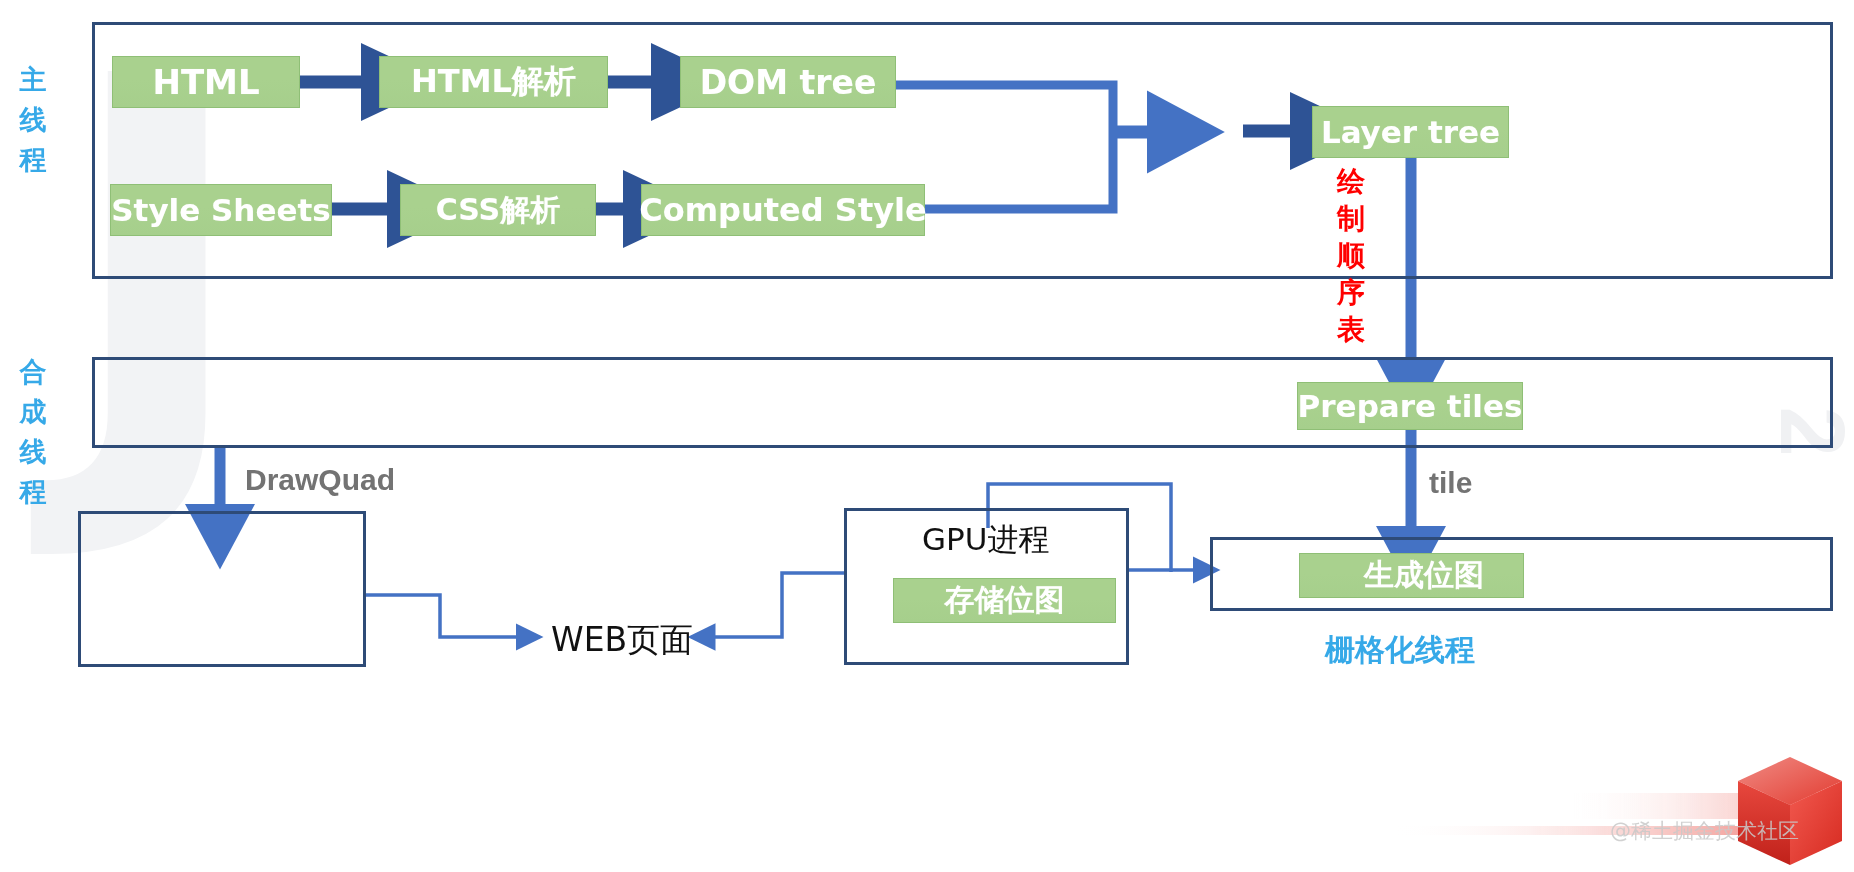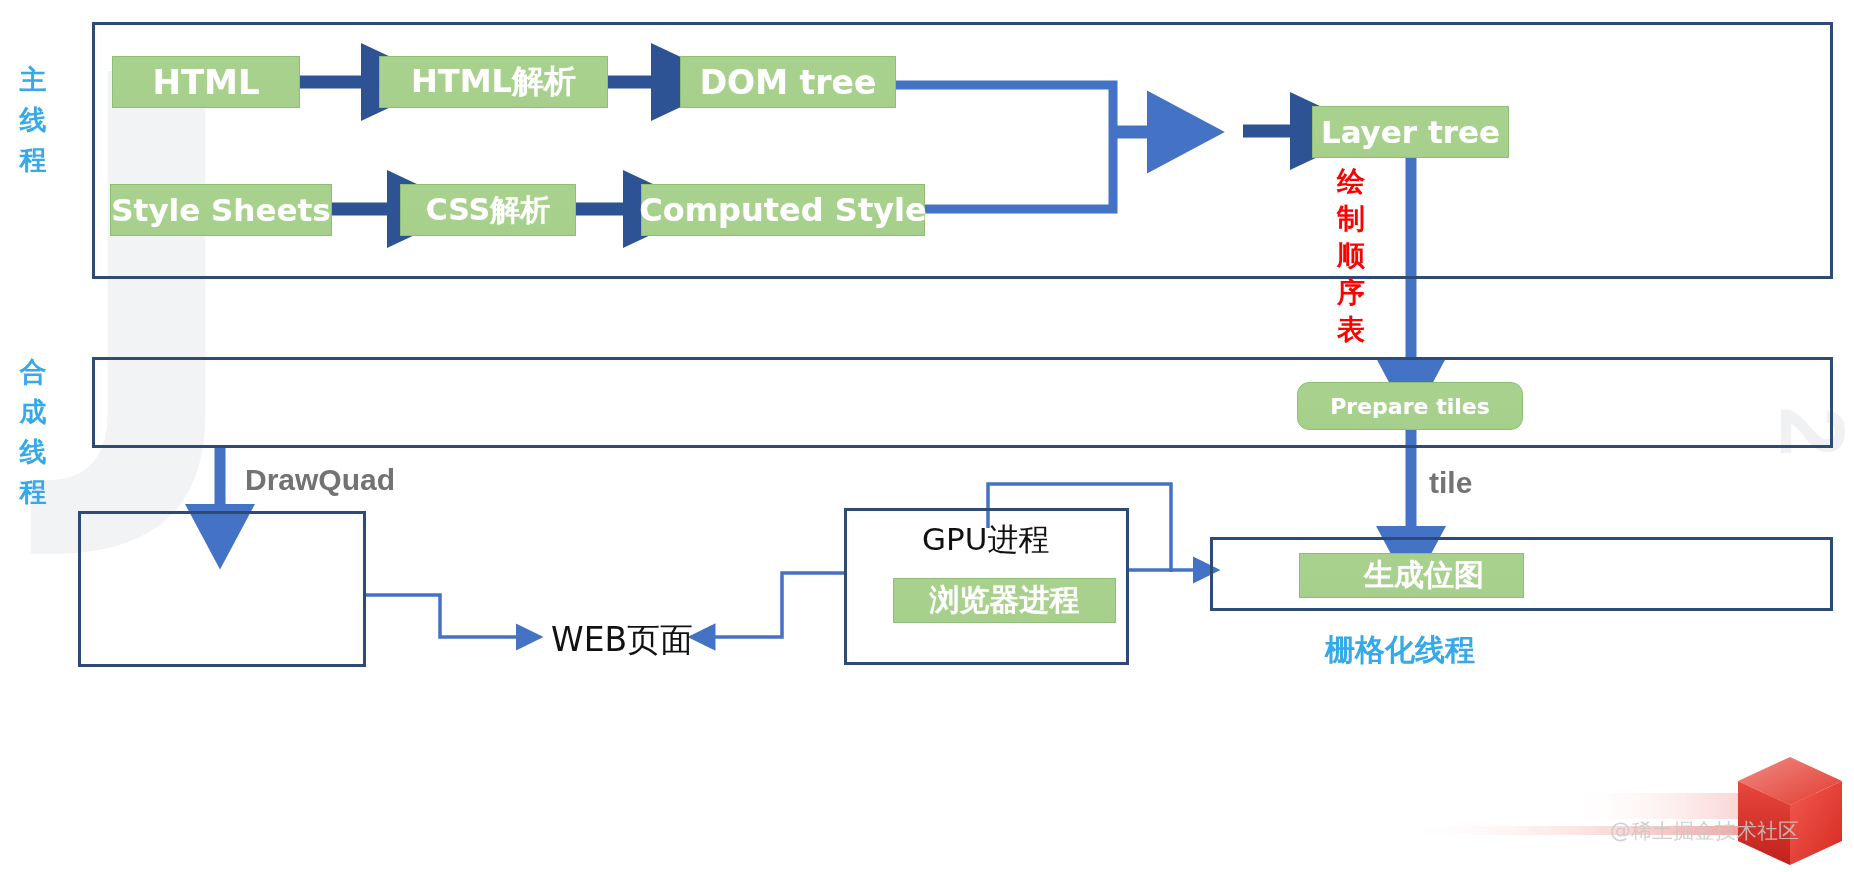--- a/index.html
+++ b/index.html
@@ -262,21 +262,21 @@
   </div>
 
   <div class="gbox" style="left:112px; top:56px; width:188px; height:52px; font-size:34px;">HTML</div>
 
   <div class="gbox" style="left:379px; top:56px; width:229px; height:52px; font-size:32px;">HTML解析</div>
 
   <div class="gbox" style="left:110px; top:184px; width:222px; height:52px; font-size:31px;">Style Sheets</div>
 
   <div class="gbox" style="left:680px; top:56px; width:216px; height:52px; font-size:33px;">DOM tree</div>
 
-  <div class="gbox" style="left:400px; top:184px; width:176px; height:52px; font-size:30px;">CSS解析</div>
+  <div class="gbox" style="left:400px; top:184px; width:196px; height:52px; font-size:30px;">CSS解析</div>
 
   <div class="gbox" style="left:641px; top:184px; width:284px; height:52px; font-size:32px;">Computed Style</div>
 
 
   <div class="gbox" style="left:1312px; top:106px; width:197px; height:52px; font-size:31px;">Layer tree</div>
 
   <div class="red-vert" style="left:1335px; top:163px;">
     <div>绘</div>
     <div>制</div>
     <div>顺</div>
@@ -286,33 +286,33 @@
 
   <div class="frame" style="left:92px; top:357px; width:1741px; height:91px;"></div>
 
   <div class="thread-label" style="left:16px; top:352px;">
     <div>合</div>
     <div>成</div>
     <div>线</div>
     <div>程</div>
   </div>
 
-  <div class="gbox" style="left:1297px; top:382px; width:226px; height:48px; font-size:22px;border-radius:12px;">Prepare tiles</div>
+  <div class="gbox" style="left:1297px; top:382px; width:226px; height:48px; font-size:31px;">Prepare tiles</div>
 
   <div class="red-label" style="left:1429px; top:466px;">tile</div>
 
   <div class="red-label" style="left:245px; top:463px;">DrawQuad</div>
 
   <div class="pbox" style="left:78px; top:511px; width:288px; height:156px;"></div>
 
   <div class="plain-label" style="left:551px; top:618px;">WEB页面</div>
 
   <div class="pbox" style="left:844px; top:508px; width:285px; height:157px;"></div>
   <div class="pbox-title" style="left:922px; top:519px;">GPU进程</div>
-  <div class="gbox" style="left:893px; top:578px; width:223px; height:45px; font-size:30px;">浏览器进程</div>
+  <div class="gbox" style="left:893px; top:578px; width:223px; height:45px; font-size:30px;">存储位图</div>
 
   <div class="pbox" style="left:1210px; top:537px; width:623px; height:74px;"></div>
   <div class="gbox" style="left:1299px; top:553px; width:225px; height:45px; font-size:30px;padding-left:25px;">生成位图</div>
   <div class="cyan-label" style="left:1297px; top:630px;">栅格化线程</div>
 
   <div class="watermark" style="left:1610px; top:817px;text-align:right;">@稀土掘金技术社区</div>
 
 </div>
 
 </body></html>

